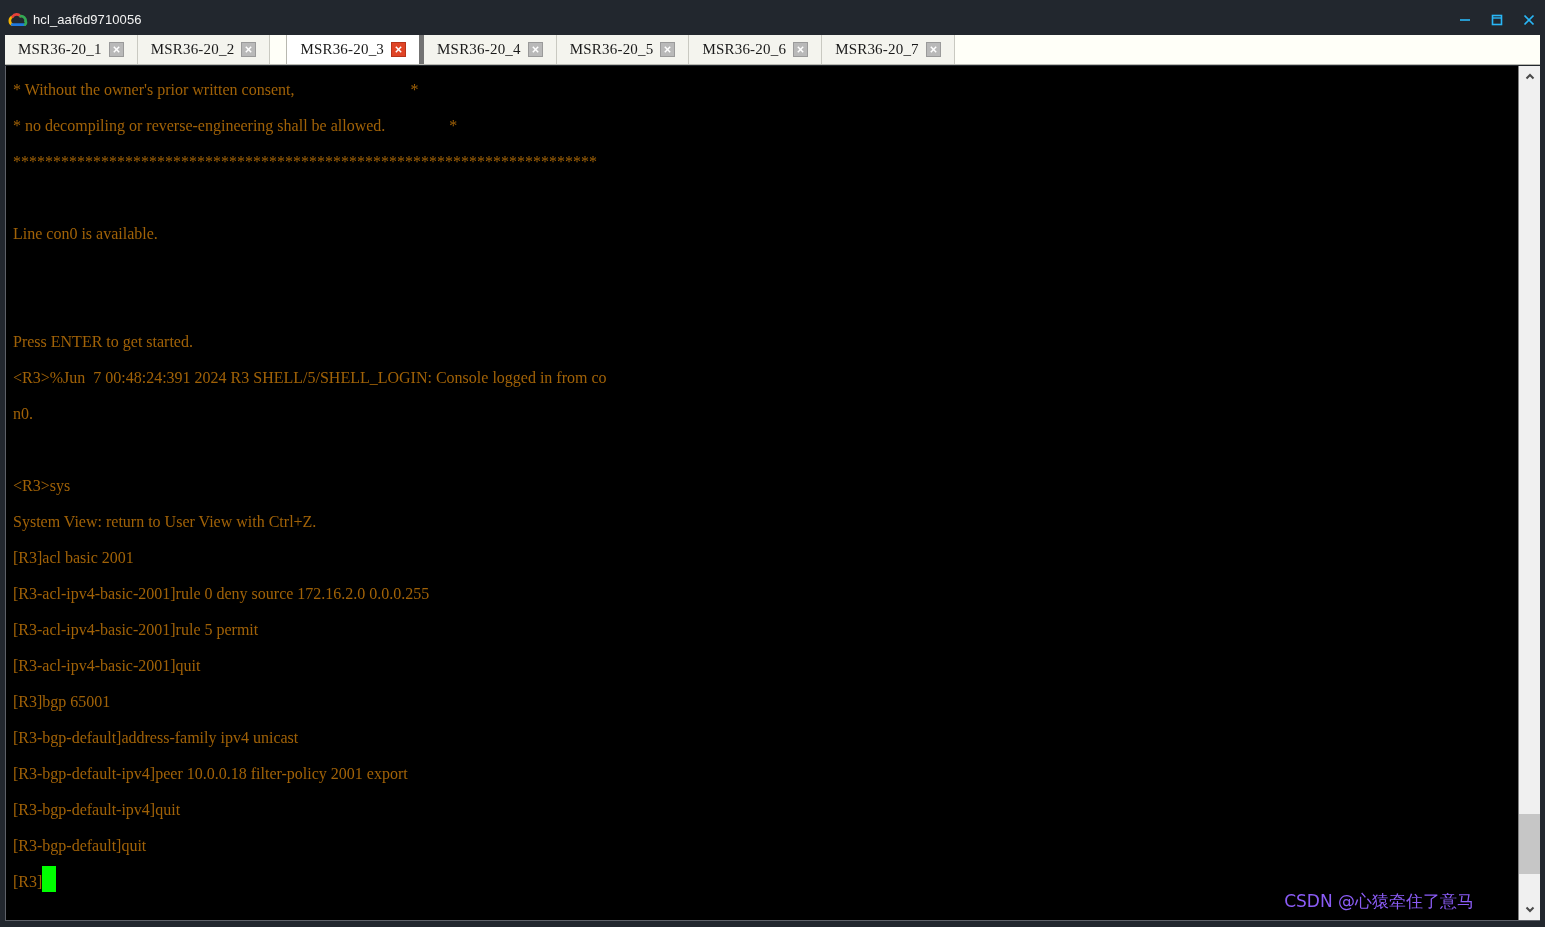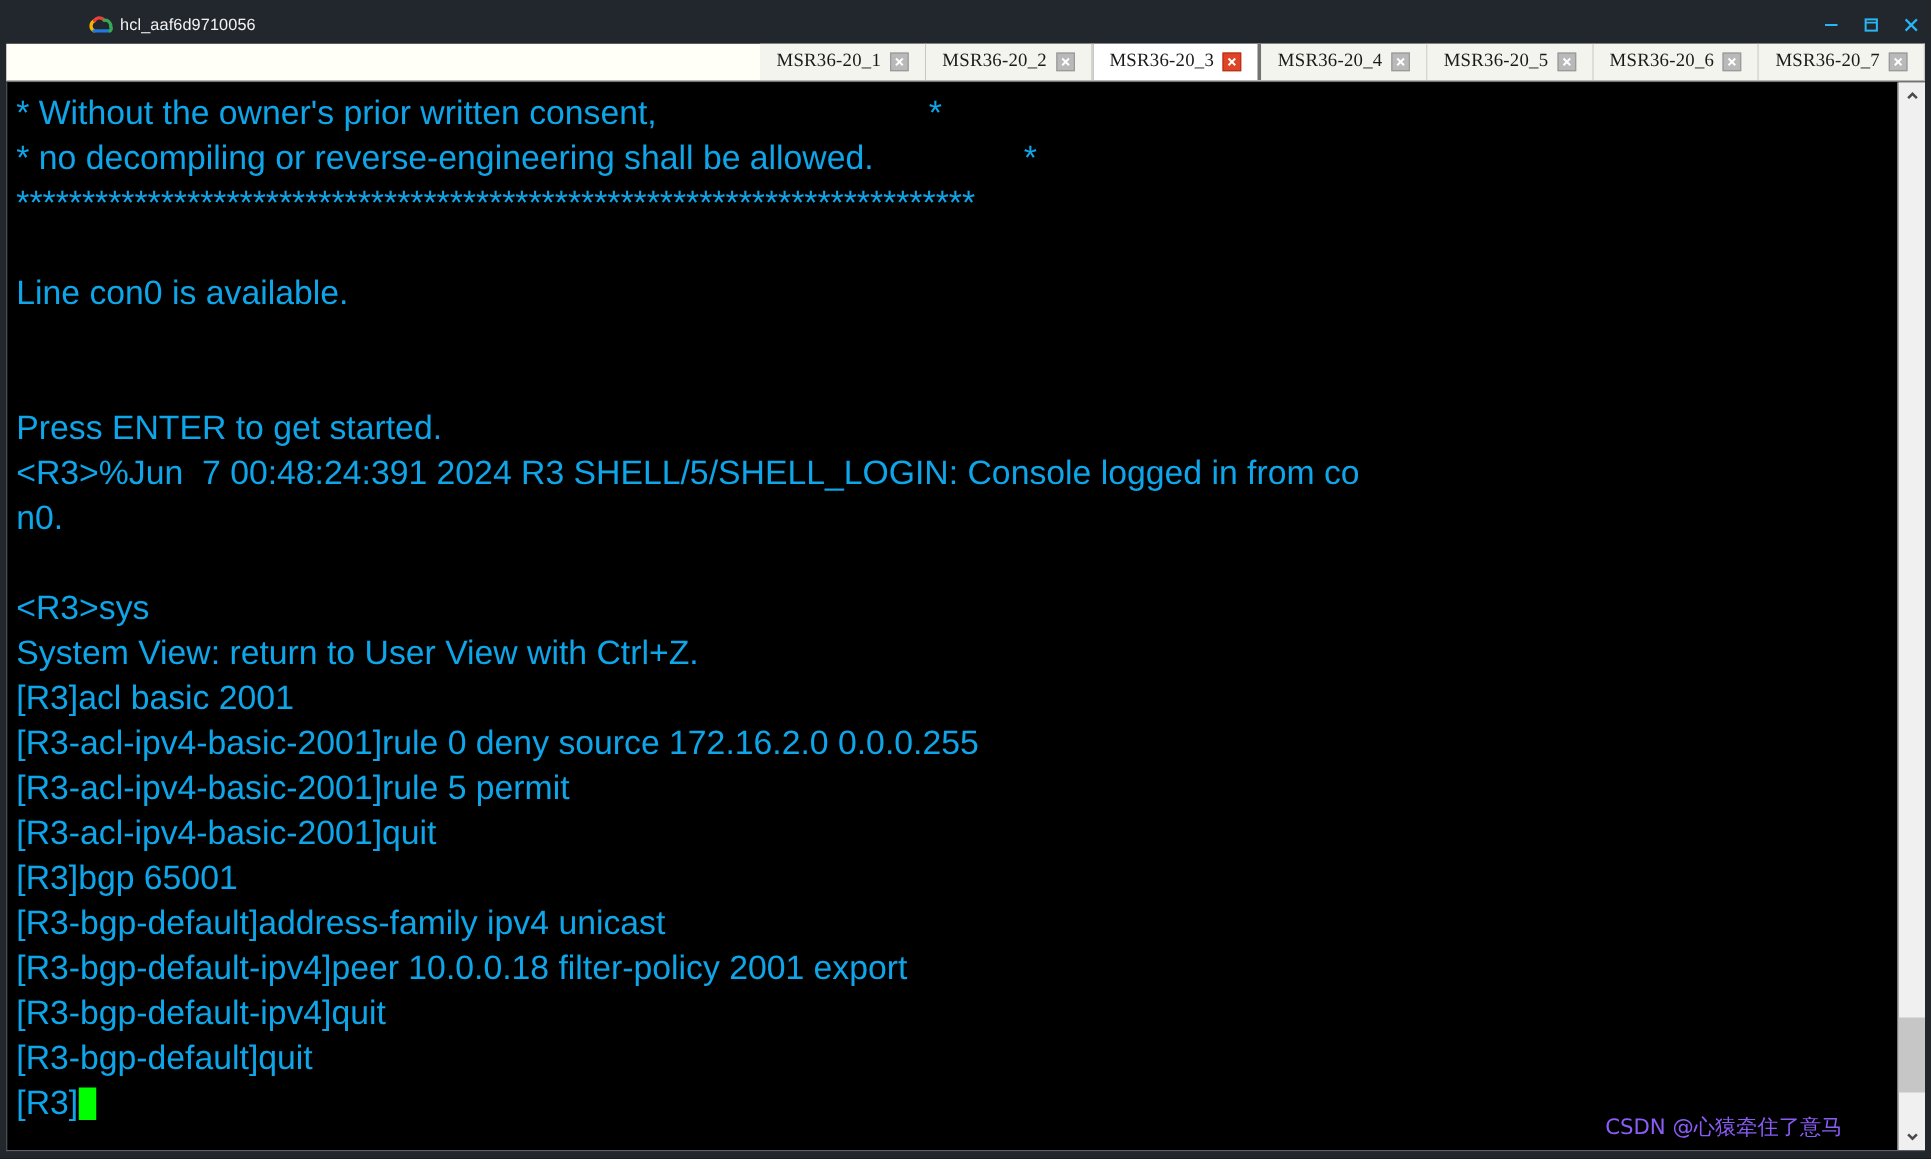--- a/index.html
+++ b/index.html
@@ -21,55 +21,56 @@
     position:absolute; left:0; top:0; width:1545px; height:927px;
     background:#22272e;
   }
 
   
   #titlebar {
     position:absolute; left:0; top:4px; width:1545px; height:31px;
     background:#22272e;
     display:flex; align-items:center;
   }
-  #titlebar-left { display:flex; align-items:center; padding-left:24px;margin-left:47px; }
+  #titlebar-left { display:flex; align-items:center; padding-left:8px; }
   #app-logo { width:22px; height:16px; position:relative; margin-right:3px; }
   #title-text {
     color:#f2f2f2; font-size:13px; letter-spacing:.1px;
     font-family:"Liberation Sans", sans-serif;
   }
   #window-controls { margin-left:auto; display:flex; height:31px; }
   .wc-btn {
     width:32px; height:31px; display:flex; align-items:center; justify-content:center;
     cursor:pointer;
   }
   .wc-btn svg { display:block; }
 
   
   #tabstrip {
     position:absolute; left:5px; top:35px; width:1535px; height:30px;
     background:#fffff8;
     border-bottom:1px solid #b8b8b0;
-    display:flex; align-items:stretch;justify-content:flex-end;
+    display:flex; align-items:stretch;
   }
   .tab {
     display:flex; align-items:center; justify-content:center;
     padding:0 13px; gap:7px;
     font-family:"Liberation Serif", serif;
     font-size:15px; color:#1a1a1a;
     background:#f4f4ee;
     border-right:1px solid #c9c9c1;
     cursor:pointer;
     white-space:nowrap;
     letter-spacing:.2px;
   }
   .tab.active {
     background:#ffffff;
     border-left:1px solid #b8b8b0;
-    border-right:3px solid #737373;
+    border-right:5px solid #737373;
+    margin-left:16px;
   }
   .tab-close {
     width:15px; height:15px;
     display:flex; align-items:center; justify-content:center;
     background:#b9b9b9;
     border:1px solid #9a9a9a;
     cursor:pointer;
     flex:none;
   }
   .tab.active .tab-close { background:#e04426; border-color:#b8331a; }
@@ -84,24 +85,24 @@
     display:flex;
   }
   #terminal {
     flex:1 1 auto;
     background:#000;
     overflow:hidden;
     position:relative;
     padding:6px 0 0 7px;
   }
   #term-text {
-    font-family:Liberation Sans, sans-serif;
-    font-size:27px;
+    font-family:Liberation Serif, serif;
+    font-size:16px;
     line-height:36px;
-    color:#0ea5e9;
+    color:#a16207;
     white-space:pre;
     letter-spacing:0px;
   }
   #term-text .line { height:36px; }
   #cursor {
     display:inline-block;
     width:14px; height:26px;
     background:#00ff00;
     vertical-align:-5px;
   }

